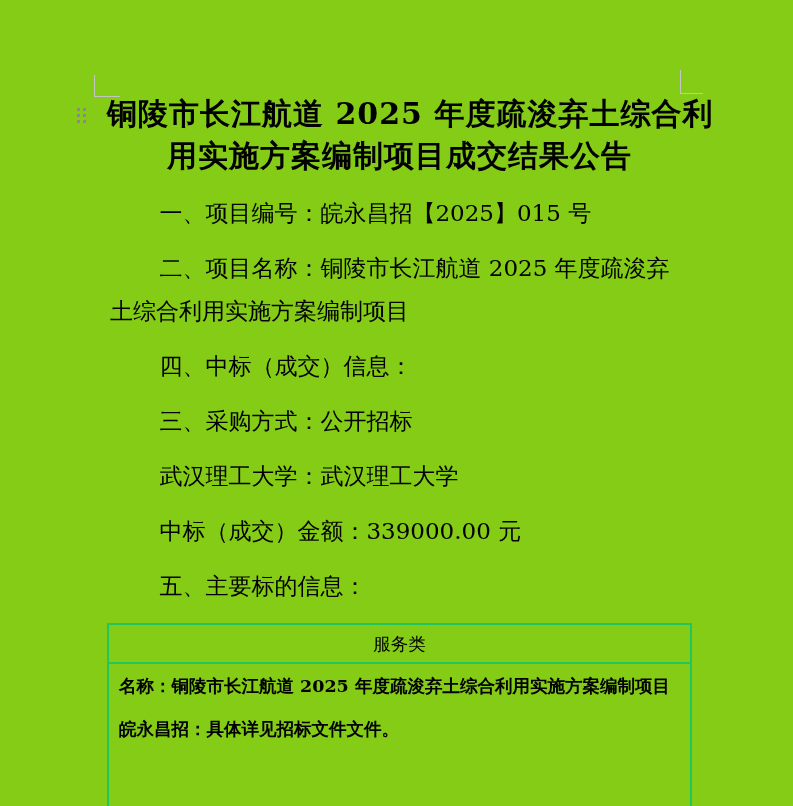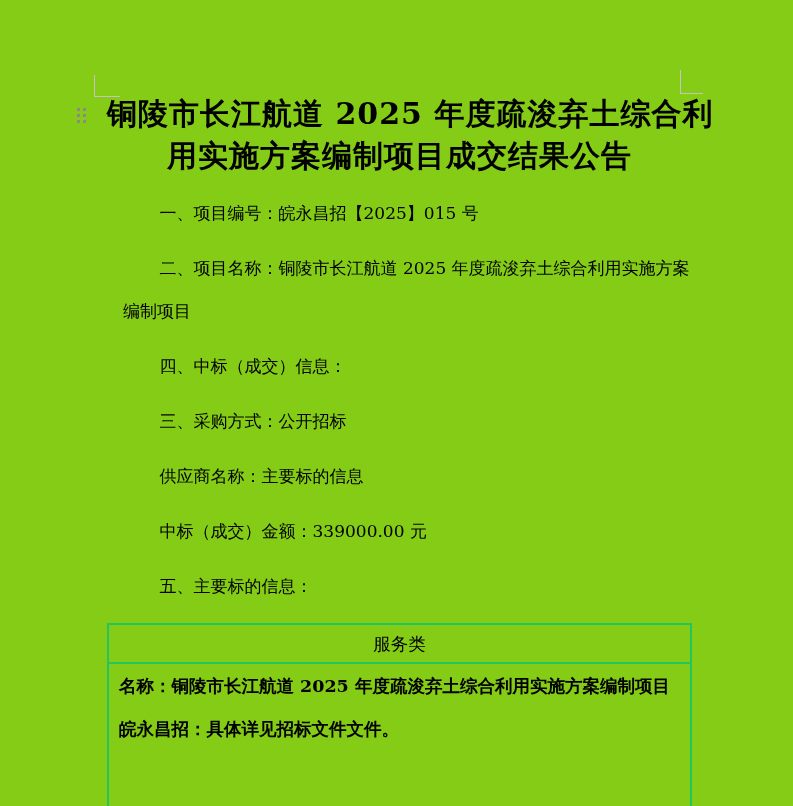--- a/index.html
+++ b/index.html
@@ -56,22 +56,22 @@
     margin: 93px 0 0 0;
     font-size: 30px;
     font-weight: bold;
     line-height: 42px;
     text-align: center;
     letter-spacing: 1px;
     white-space: nowrap;
   }
 
   .para {
-    margin: 0 0 12px 16px;
-    font-size: 17px;
+    margin: 0 0 12px 3px;
+    font-size: 23px;
     line-height: 43px;
     text-indent: 2.15em;
   }
   .para.first { margin-top: 15px; }
 
   table.subject {
     width: 585px;
     margin-top: 15px;
     border-collapse: collapse;
     table-layout: fixed;
@@ -114,21 +114,21 @@
 
     <div class="doc-title">
       <div>铜陵市长江航道 2025 年度疏浚弃土综合利</div>
       <div>用实施方案编制项目成交结果公告</div>
     </div>
 
     <p class="para first">一、项目编号：皖永昌招【2025】015 号</p>
     <p class="para">二、项目名称：铜陵市长江航道 2025 年度疏浚弃土综合利用实施方案编制项目</p>
     <p class="para">四、中标（成交）信息：</p>
     <p class="para">三、采购方式：公开招标</p>
-    <p class="para">供应商名称：主要标的信息</p>
+    <p class="para">武汉理工大学：武汉理工大学</p>
     <p class="para">中标（成交）金额：339000.00 元</p>
     <p class="para">五、主要标的信息：</p>
 
     <table class="subject">
       <thead>
         <tr>
           <th>服务类</th>
         </tr>
       </thead>
       <tbody>

